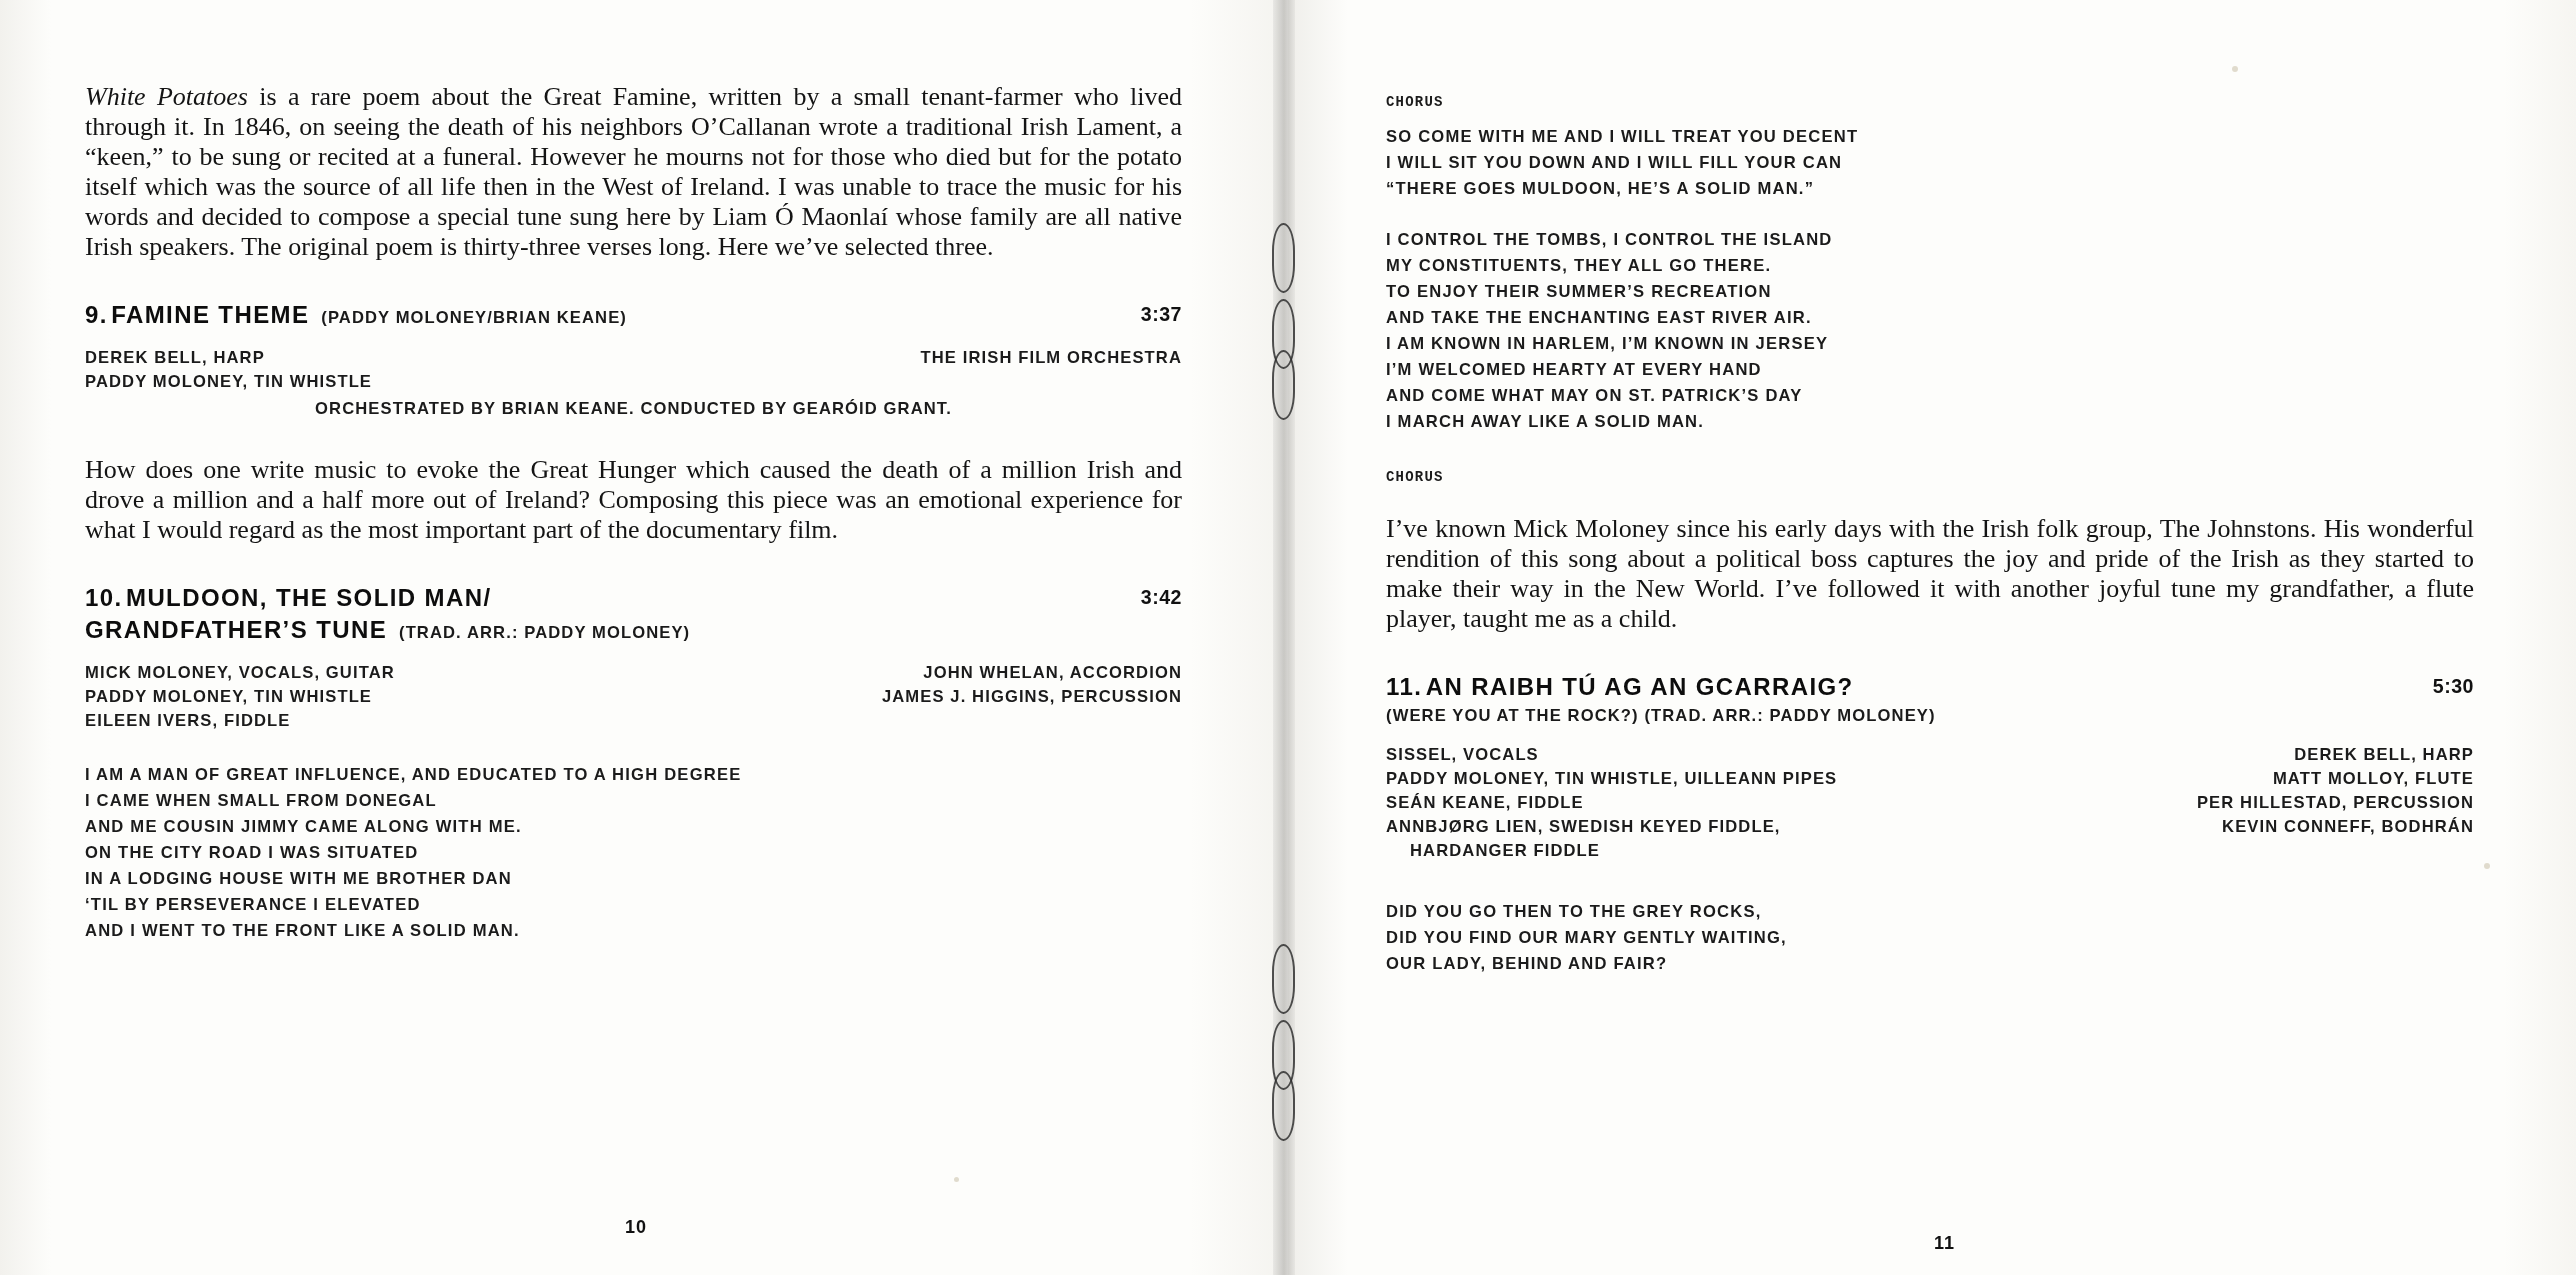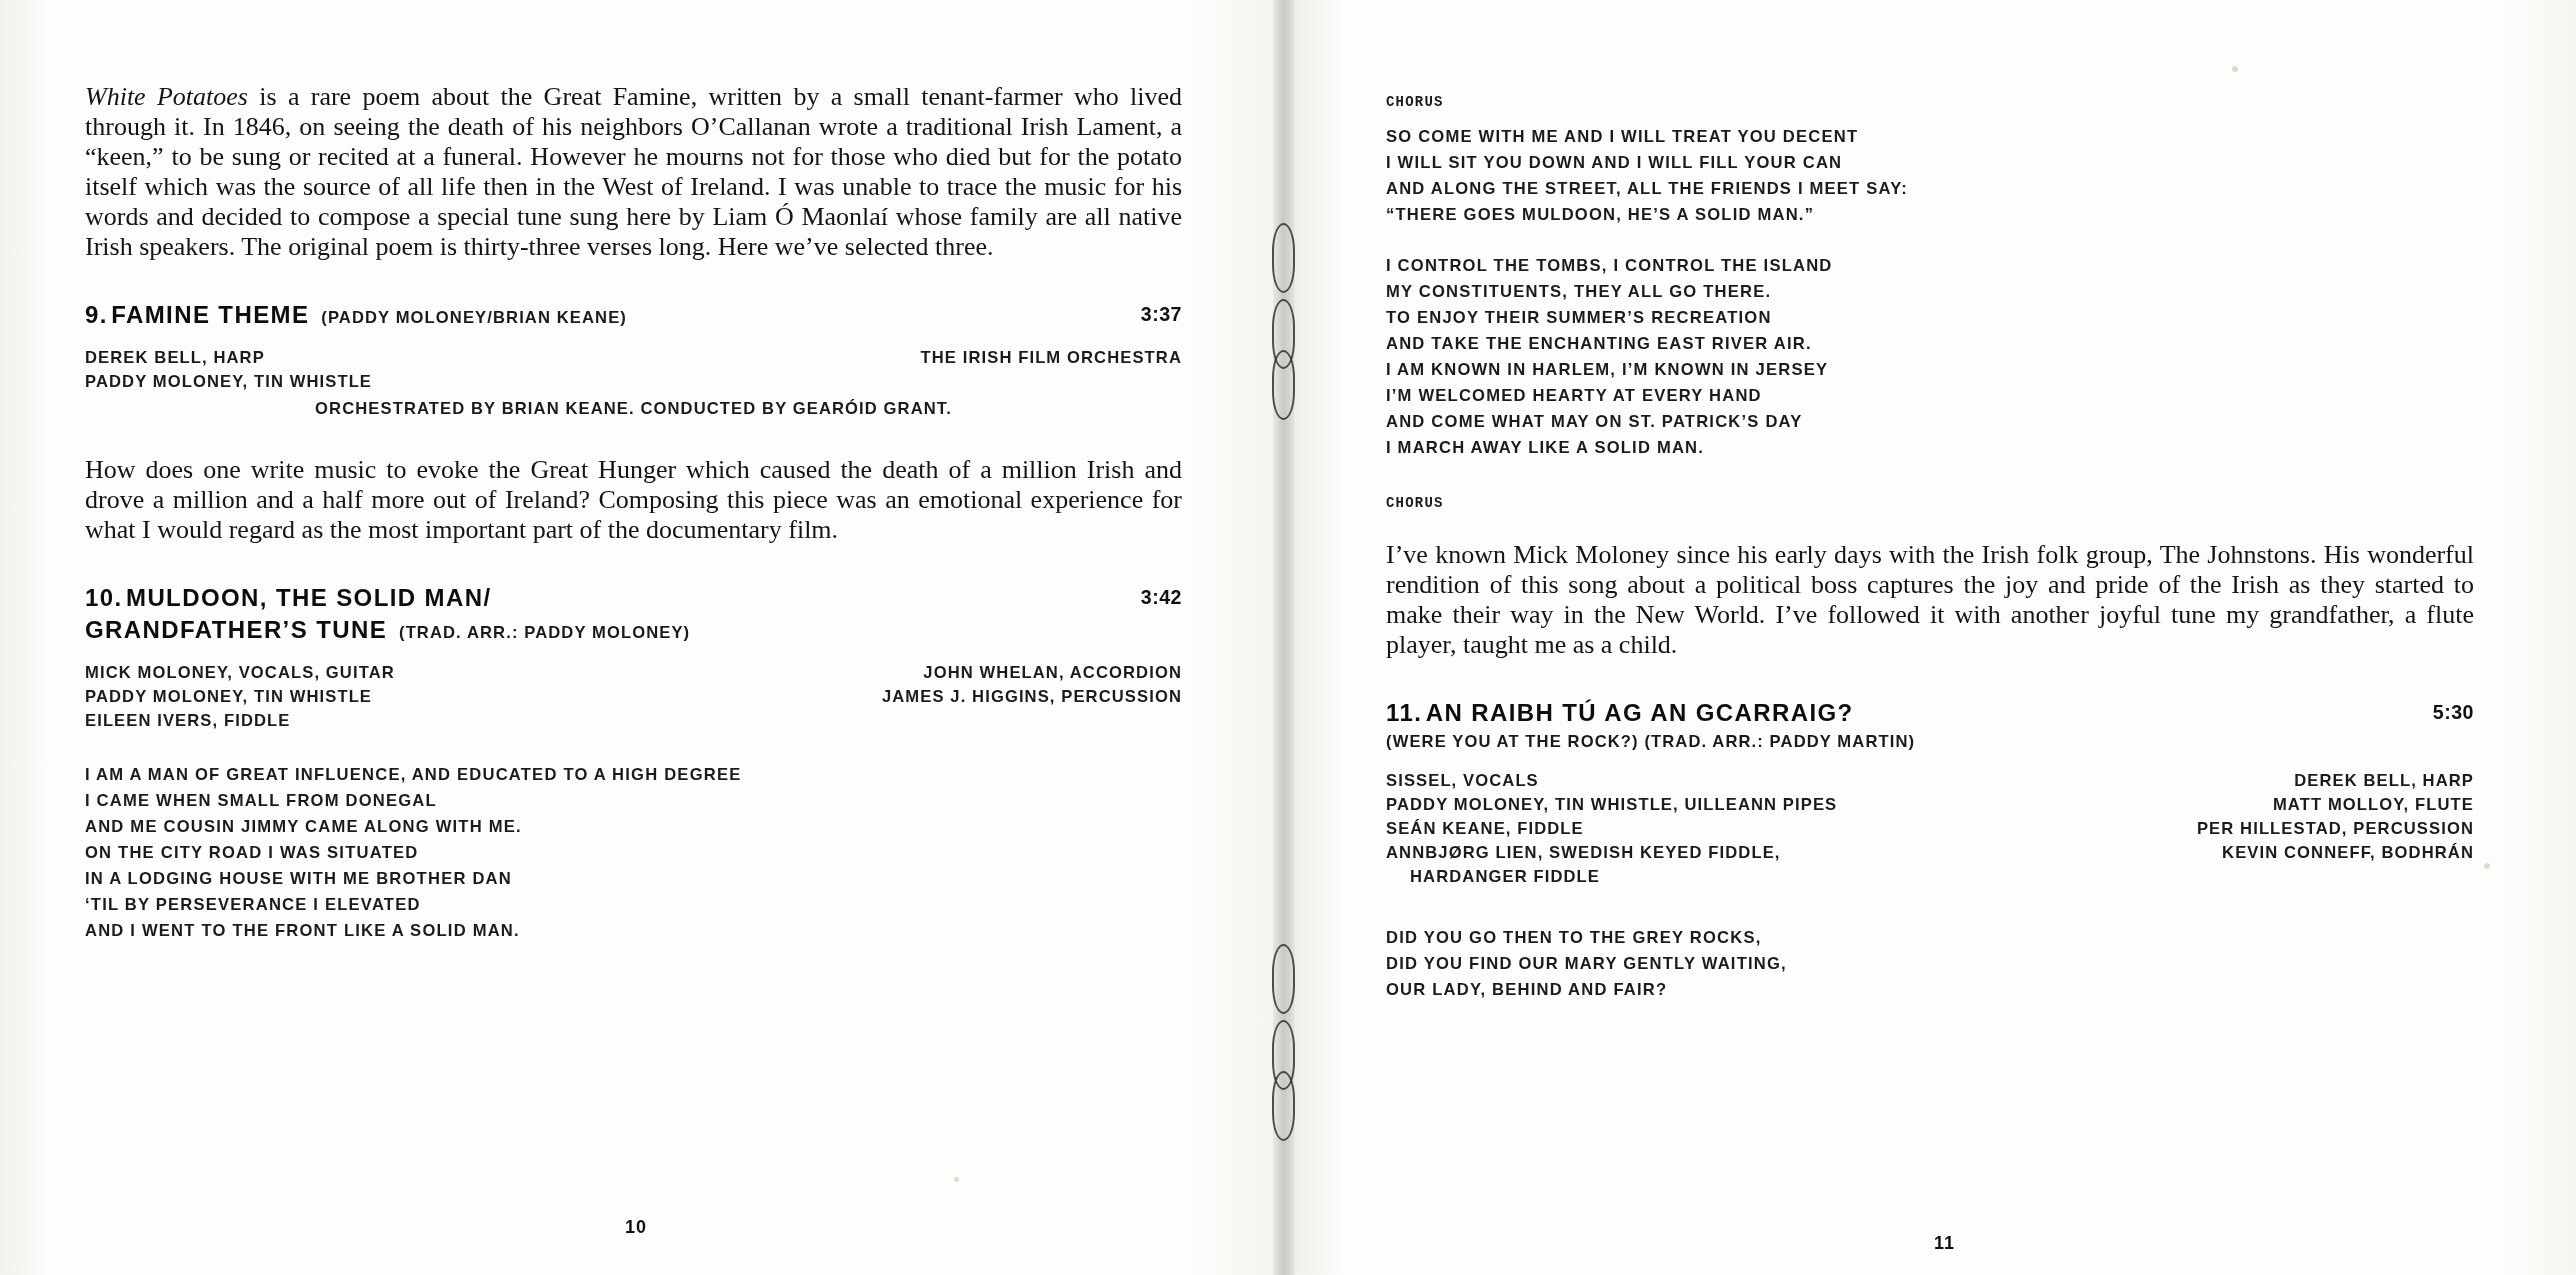--- a/index.html
+++ b/index.html
@@ -254,42 +254,41 @@
 
   <div class="col col-right">
 
     <div style="height:94px;"></div>
 
     <div class="chorus-label">CHORUS</div>
 
     <div class="lyrics" style="margin-top:13.6px;">
       <div>SO COME WITH ME AND I WILL TREAT YOU DECENT</div>
       <div>I WILL SIT YOU DOWN AND I WILL FILL YOUR CAN</div>
-      <div>AND ALONG THE STREET, ALL THE FRIENDS I MEET SAY:</div>
       <div>“THERE GOES MULDOON, HE’S A SOLID MAN.”</div>
       <div class="blank"></div>
       <div>I CONTROL THE TOMBS, I CONTROL THE ISLAND</div>
       <div>MY CONSTITUENTS, THEY ALL GO THERE.</div>
       <div>TO ENJOY THEIR SUMMER’S RECREATION</div>
       <div>AND TAKE THE ENCHANTING EAST RIVER AIR.</div>
       <div>I AM KNOWN IN HARLEM, I’M KNOWN IN JERSEY</div>
       <div>I’M WELCOMED HEARTY AT EVERY HAND</div>
       <div>AND COME WHAT MAY ON ST. PATRICK’S DAY</div>
       <div>I MARCH AWAY LIKE A SOLID MAN.</div>
     </div>
 
     <div class="chorus-label" style="margin-top:34px;">CHORUS</div>
 
     <p class="body" style="margin-top:29px;font-family:Liberation Serif, serif;">I’ve known Mick Moloney since his early days with the Irish folk group, The Johnstons. His wonderful rendition of this song about a political boss captures the joy and pride of the Irish as they started to make their way in the New World. I’ve followed it with another joyful tune my grandfather, a flute player, taught me as a child.</p>
 
     <div class="track">
       <span class="track-title num">11.</span>
       <span class="track-title">AN RAIBH TÚ AG AN GCARRAIG?</span>
       <span class="track-time">5:30</span>
-      <div class="subtitle-line">(WERE YOU AT THE ROCK?) (TRAD. ARR.: PADDY MARTIN)</div>
+      <div class="subtitle-line">(WERE YOU AT THE ROCK?) (TRAD. ARR.: PADDY MOLONEY)</div>
     </div>
 
     <div class="personnel">
       <div class="prow">
         <span class="l">SISSEL, VOCALS</span>
         <span class="r">DEREK BELL, HARP</span>
       </div>
       <div class="prow">
         <span class="l">PADDY MOLONEY, TIN WHISTLE, UILLEANN PIPES</span>
         <span class="r">MATT MOLLOY, FLUTE</span>

